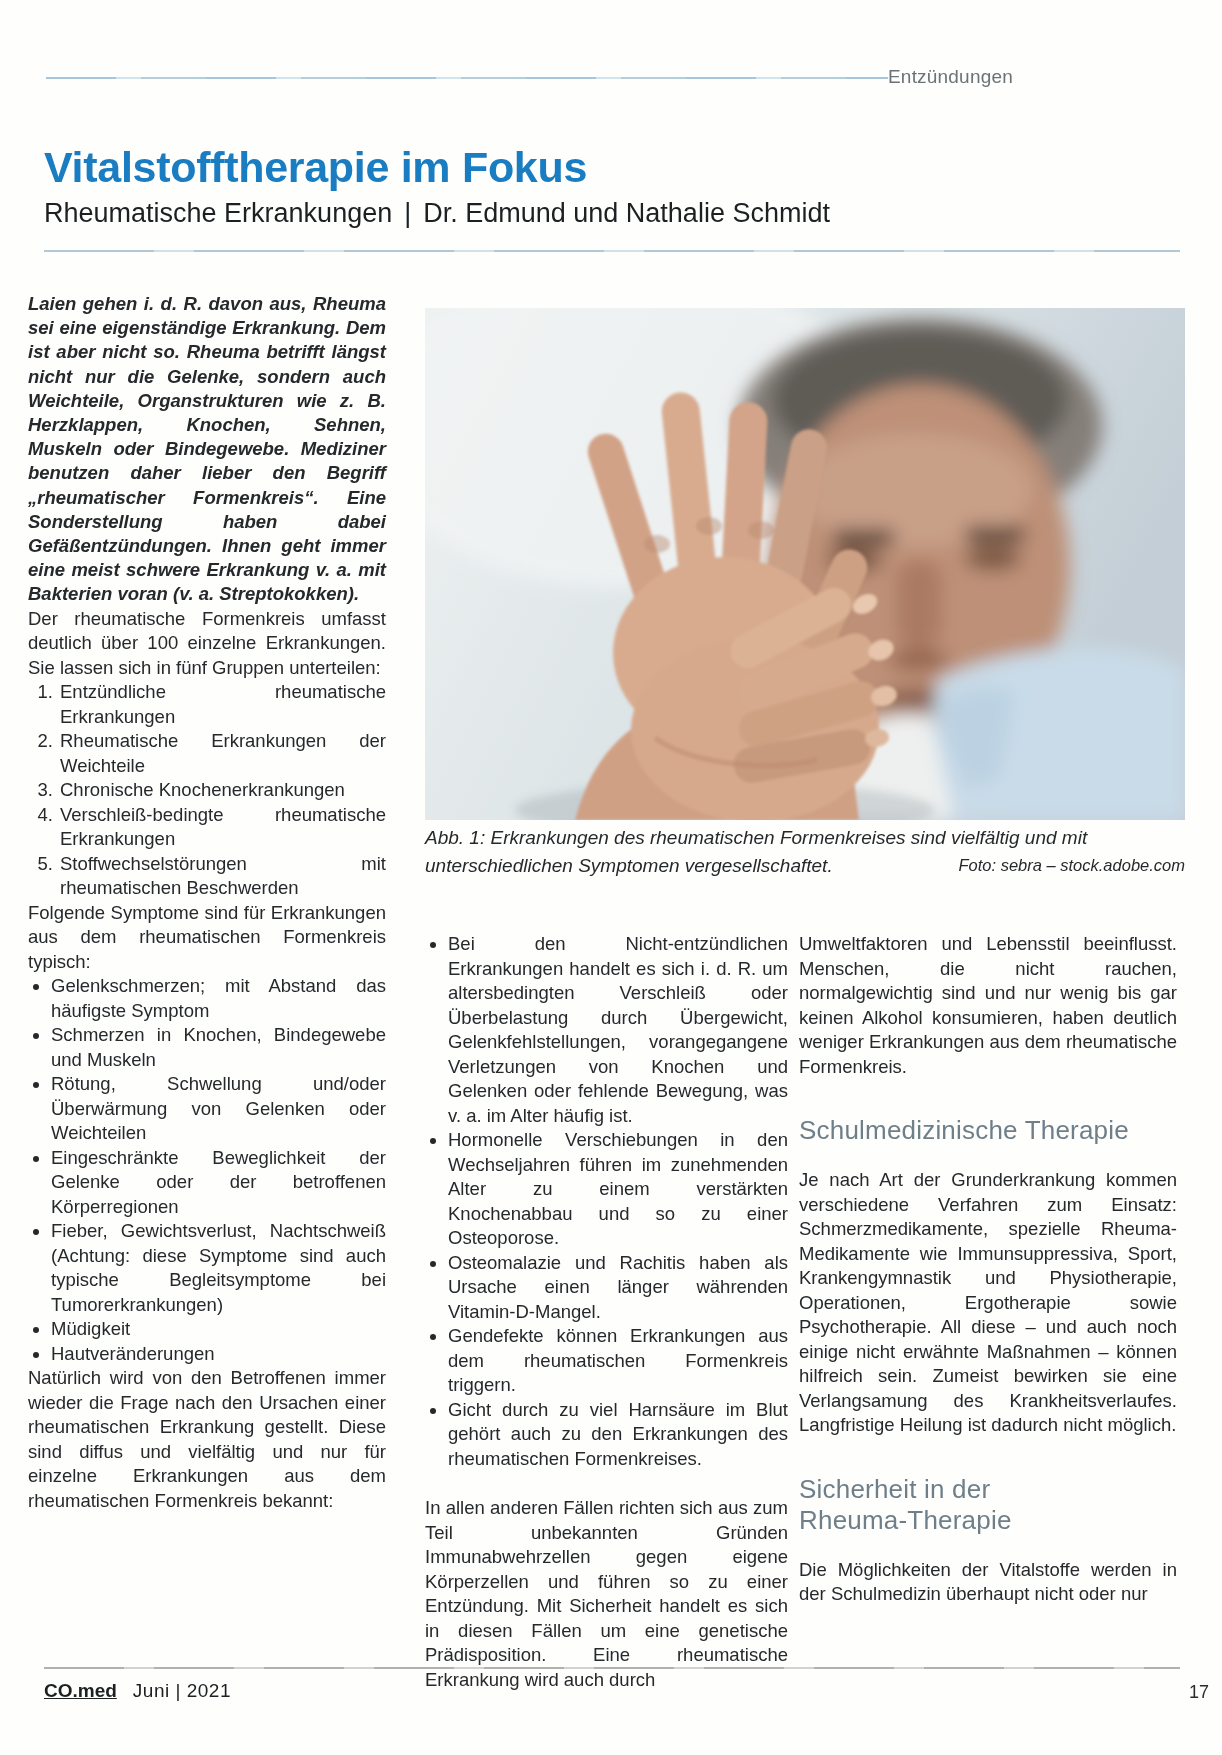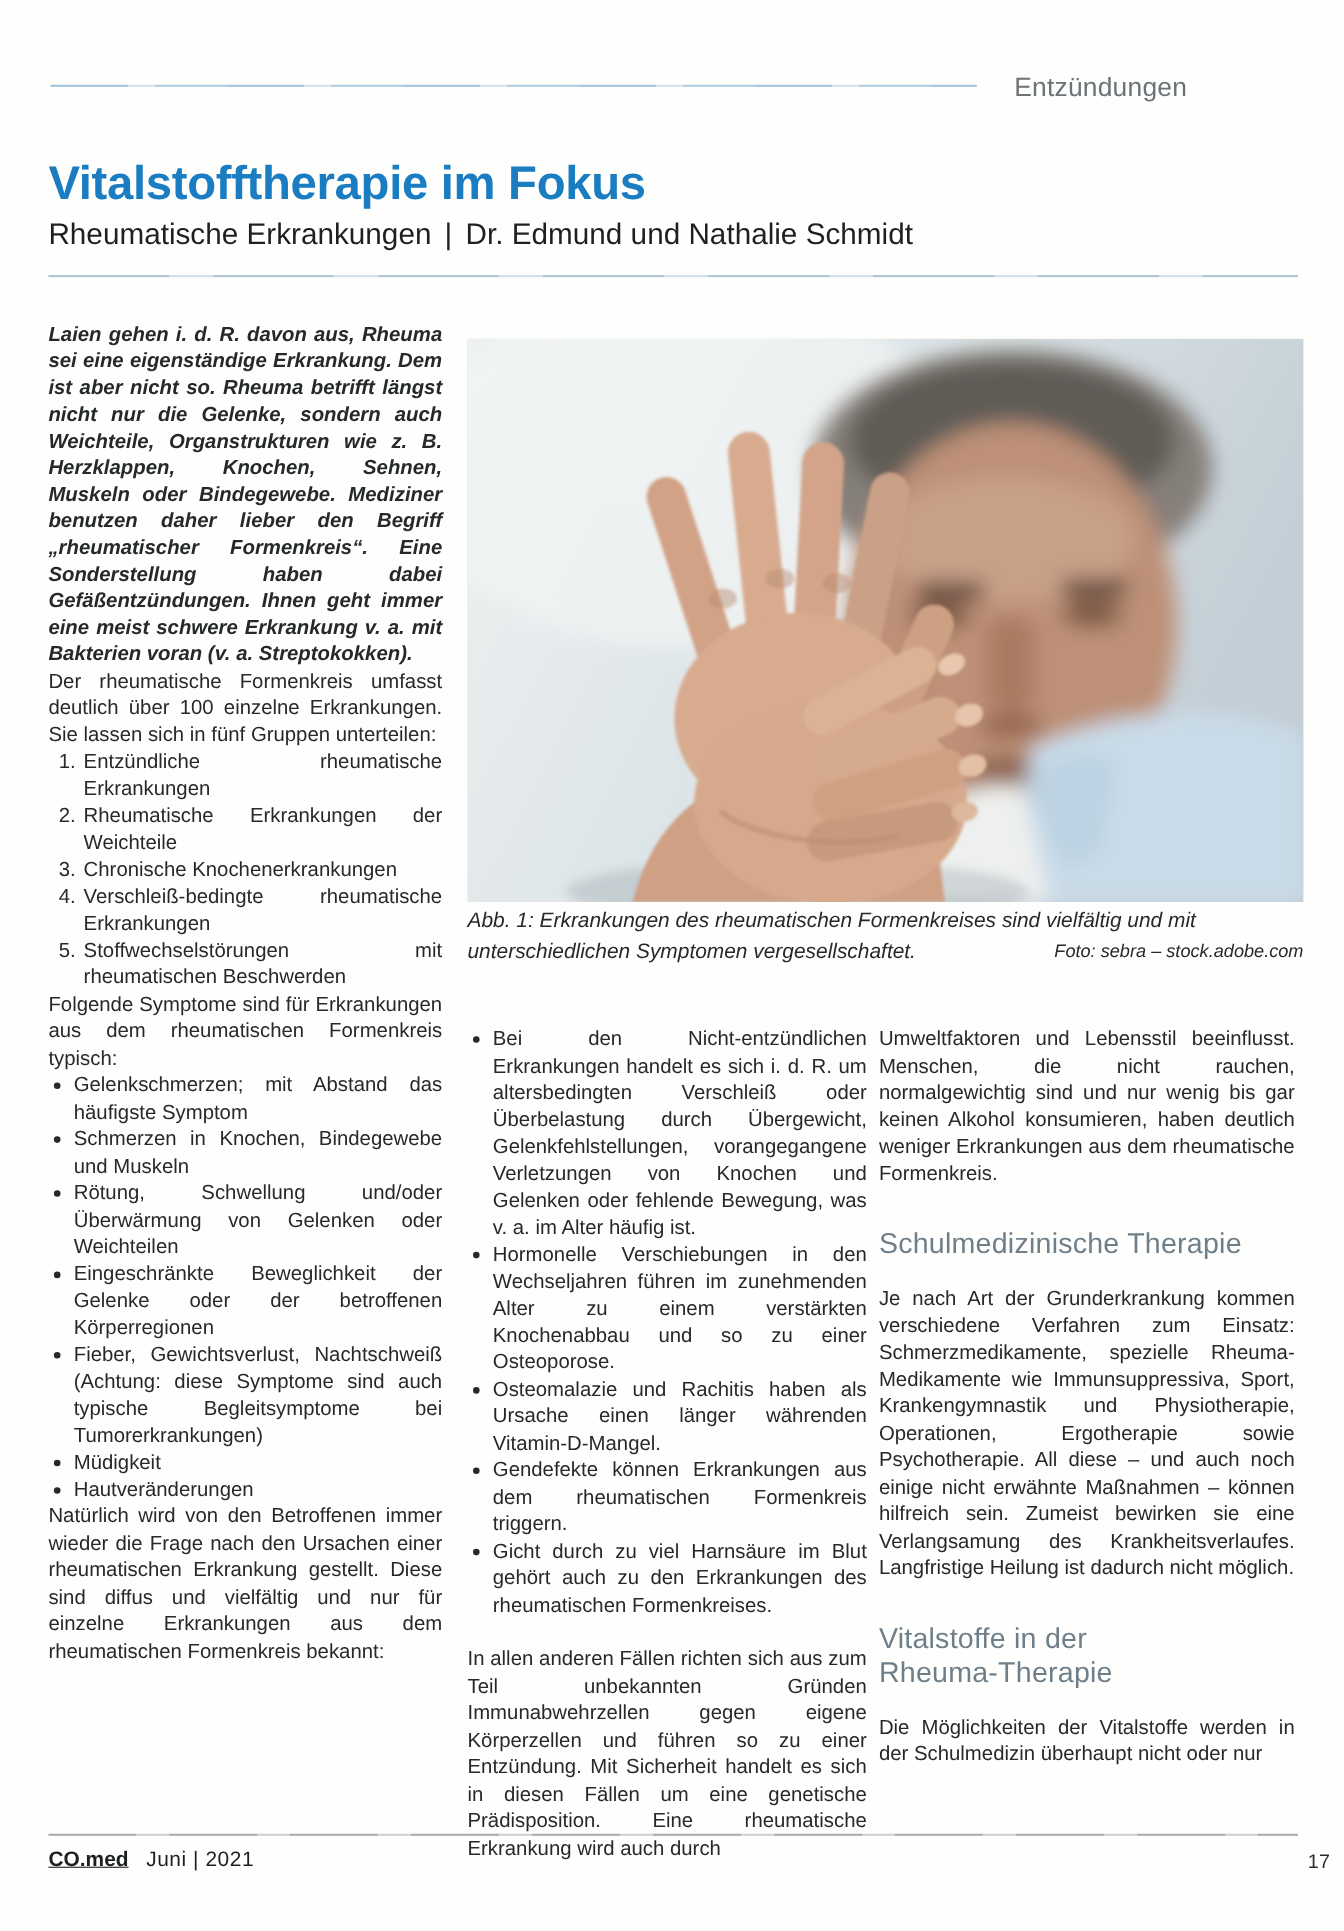--- a/index.html
+++ b/index.html
@@ -12,22 +12,22 @@
   }
   .page{position:absolute;inset:0;overflow:hidden;}
 
   
   .top-rule{
     position:absolute;left:46px;top:77px;width:842px;height:2px;
     background:repeating-linear-gradient(90deg,#8fb8d4 0 70px,#c4dcea 70px 95px,#9fc2d8 95px 160px);
     opacity:.8;
   }
   .section-label{
-    position:absolute;left:922px;top:66px;
-    font-size:24px;color:#6b7278;letter-spacing:.2px;
+    position:absolute;left:888px;top:66px;
+    font-size:19px;color:#6b7278;letter-spacing:.2px;
   }
   .article-title{
     position:absolute;left:44px;top:114px;
     font-size:43px;font-weight:700;color:#1a7dc1;letter-spacing:-.3px;
   }
   .article-subtitle{
     position:absolute;left:44px;top:198px;
     font-size:27px;color:#1d2023;
   }
   .article-subtitle .sep{padding:0 12px;font-weight:400;color:#1d2023;}
@@ -45,21 +45,21 @@
     hyphens:auto;
   }
   .col p{margin:0;}
   .intro-par{font-weight:700;font-style:italic;line-height:24.2px;margin:0 0 28px 0;}
   .gap-top{margin-top:25px !important;}
   ol.num{margin:0;padding:0 0 0 30px;}
   ol.num li{padding-left:2px;}
   ul.dots{margin:0;padding:0 0 0 23px;list-style:disc;}
   ul.dots li{padding-left:0px;}
 
-  .col-left{left:44px;top:292px;width:358px;}
+  .col-left{left:28px;top:292px;width:358px;}
   .col-mid{left:425px;top:932px;width:363px;}
   .col-right{left:799px;top:932px;width:378px;}
 
   h2.sec{
     font-weight:400;color:#6e7f8a;font-size:26px;line-height:31px;
     margin:36px 0 22px 0;text-align:left;letter-spacing:.2px;
     white-space:pre-line;
   }
 
   
@@ -205,21 +205,21 @@
       <li>Gendefekte können Erkrankungen aus dem rheumatischen Formenkreis triggern.</li>
       <li>Gicht durch zu viel Harnsäure im Blut gehört auch zu den Erkrankungen des rheumatischen Formenkreises.</li>
     </ul>
     <p class="gap-top">In allen anderen Fällen richten sich aus zum Teil unbekannten Gründen Immunabwehrzellen gegen eigene Körperzellen und führen so zu einer Entzündung. Mit Sicherheit handelt es sich in diesen Fällen um eine genetische Prädisposition. Eine rheumatische Erkrankung wird auch durch</p>
   </div>
 
   <div class="col col-right">
     <p>Umweltfaktoren und Lebensstil beeinflusst. Menschen, die nicht rauchen, normalgewichtig sind und nur wenig bis gar keinen Alkohol konsumieren, haben deutlich weniger Erkrankungen aus dem rheumatische Formenkreis.</p>
     <h2 class="sec">Schulmedizinische Therapie</h2>
     <p>Je nach Art der Grunderkrankung kommen verschiedene Verfahren zum Einsatz: Schmerzmedikamente, spezielle Rheuma-Medikamente wie Immunsuppressiva, Sport, Krankengymnastik und Physiotherapie, Operationen, Ergotherapie sowie Psychotherapie. All diese – und auch noch einige nicht erwähnte Maßnahmen – können hilfreich sein. Zumeist bewirken sie eine Verlangsamung des Krankheitsverlaufes. Langfristige Heilung ist dadurch nicht möglich.</p>
-    <h2 class="sec">Vitalstoffe in der
+    <h2 class="sec">Sicherheit in der
 Rheuma-Therapie</h2>
     <p>Die Möglichkeiten der Vitalstoffe werden in der Schulmedizin überhaupt nicht oder nur</p>
   </div>
 
   <div class="footer-rule"></div>
   <div class="footer">
     <span class="brand">CO.med</span><span class="issue">Juni | 2021</span>
   </div>
   <div class="page-number">17</div>
 

